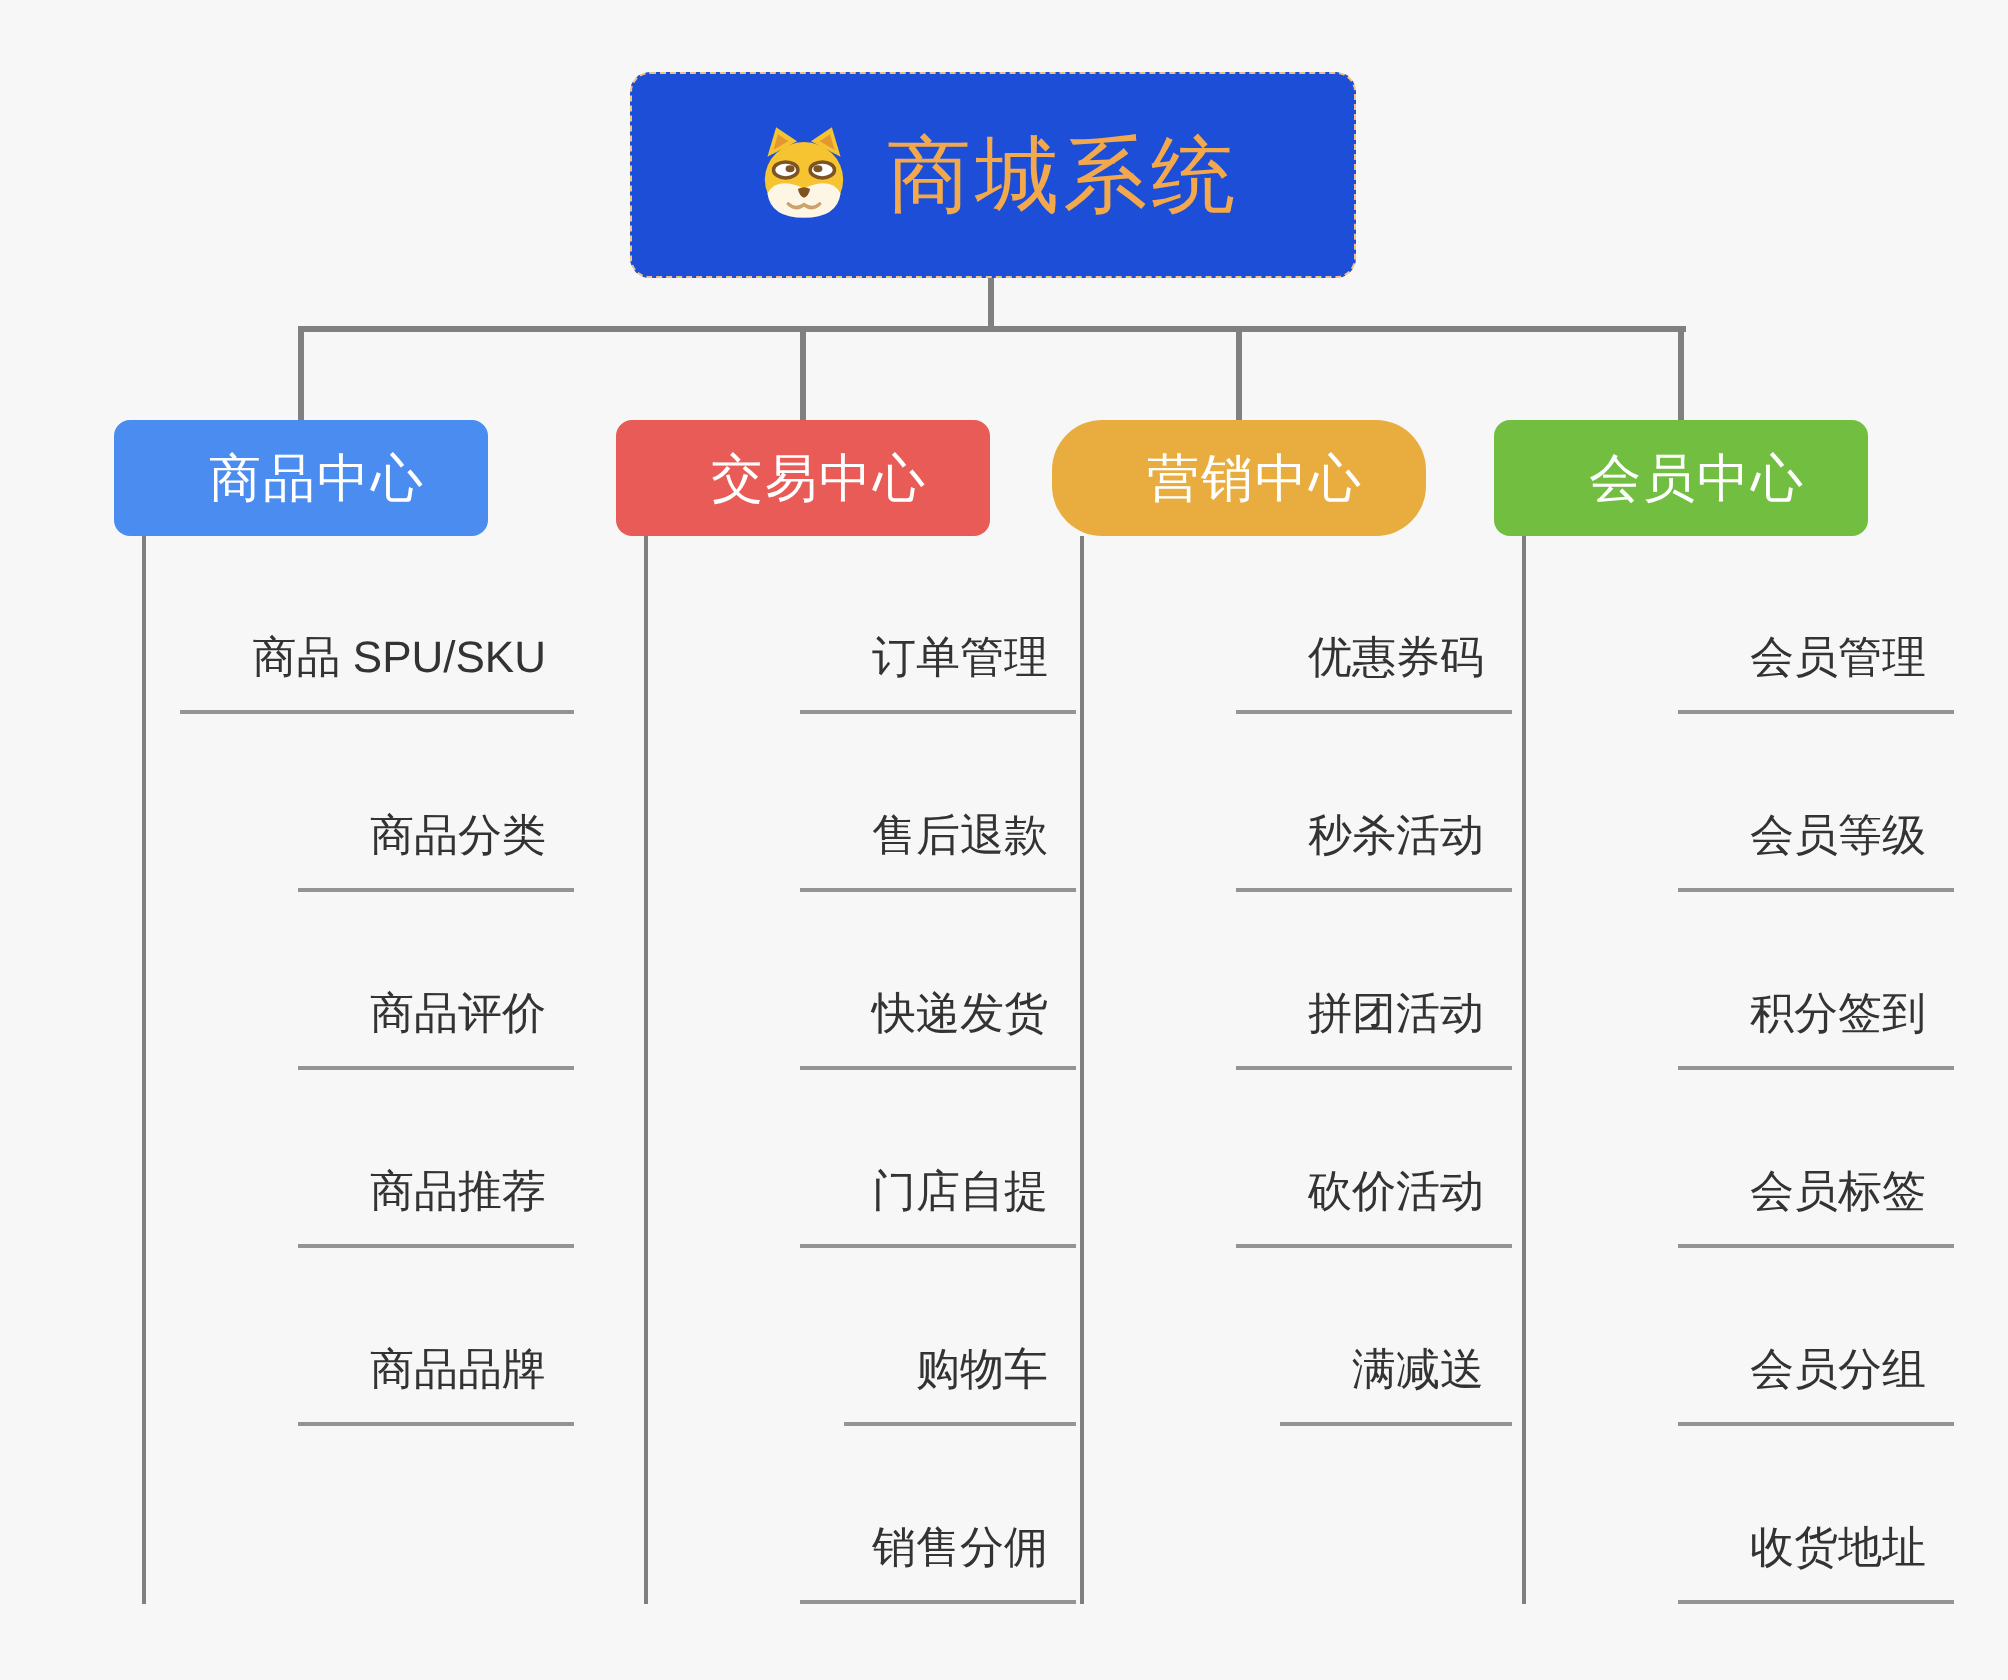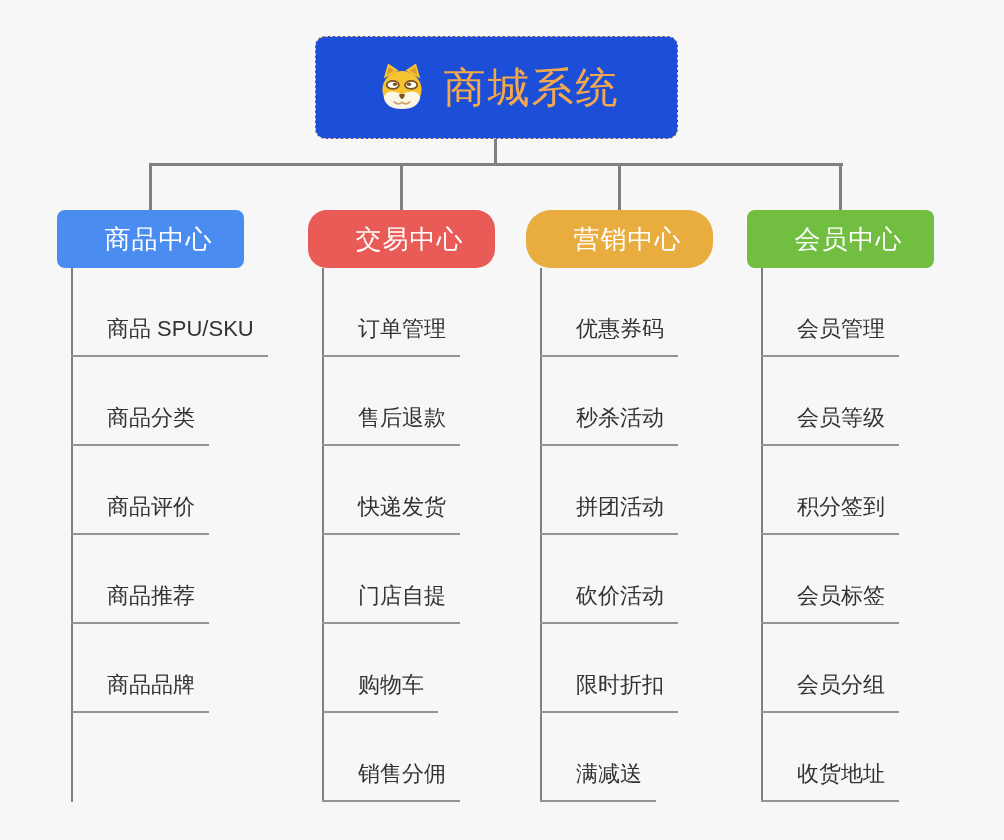--- a/index.html
+++ b/index.html
@@ -27,21 +27,21 @@
   .branch-header {
     height: 58px; border-radius: 8px; color: #ffffff; font-size: 26px;
     display: flex; align-items: center; justify-content: center;
     letter-spacing: 1px; cursor: pointer; padding-left: 16px;
   }
   .spine {
     position: absolute; left: 14px; top: 58px; width: 2px; height: 534px;
     background: #7f7f7f;
   }
   .leaves { position: absolute; left: 0; top: 58px; width: 230px; }
-  .leaf { height: 89px; display: flex; align-items: flex-end; cursor: pointer; }
+  .leaf { height: 89px; display: flex; align-items: flex-end; cursor: pointer; justify-content: flex-end; }
   .leaf-label {
     display: inline-block; margin-left: 14px;
     padding: 0 14px 11px 36px;
     border-bottom: 2px solid #949494;
     font-size: 22px; color: #333333; white-space: nowrap;
   }
 </style>
 </head>
 <body>
 
@@ -88,21 +88,21 @@
       <div class="leaf">
           <span class="leaf-label">商品推荐</span>
         </div>
       <div class="leaf">
           <span class="leaf-label">商品品牌</span>
         </div>
     </div>
   </div>
 
   <div class="branch" style="left:308px;">
-    <div class="branch-header" style="background-color: rgb(232, 91, 86); border-radius: 19px;">交易中心</div>
+    <div class="branch-header" style="background-color: rgb(232, 91, 86);">交易中心</div>
     <div class="spine"></div>
     <div class="leaves">
       <div class="leaf">
           <span class="leaf-label">订单管理</span>
         </div>
       <div class="leaf">
           <span class="leaf-label">售后退款</span>
         </div>
       <div class="leaf">
           <span class="leaf-label">快递发货</span>
@@ -129,23 +129,20 @@
       <div class="leaf">
           <span class="leaf-label">秒杀活动</span>
         </div>
       <div class="leaf">
           <span class="leaf-label">拼团活动</span>
         </div>
       <div class="leaf">
           <span class="leaf-label">砍价活动</span>
         </div>
       <div class="leaf">
-          <span class="leaf-label">限时折扣</span>
-        </div>
-      <div class="leaf">
           <span class="leaf-label">满减送</span>
         </div>
     </div>
   </div>
 
   <div class="branch" style="left:747px;">
     <div class="branch-header" style="background-color: rgb(113, 190, 65);">会员中心</div>
     <div class="spine"></div>
     <div class="leaves">
       <div class="leaf">

